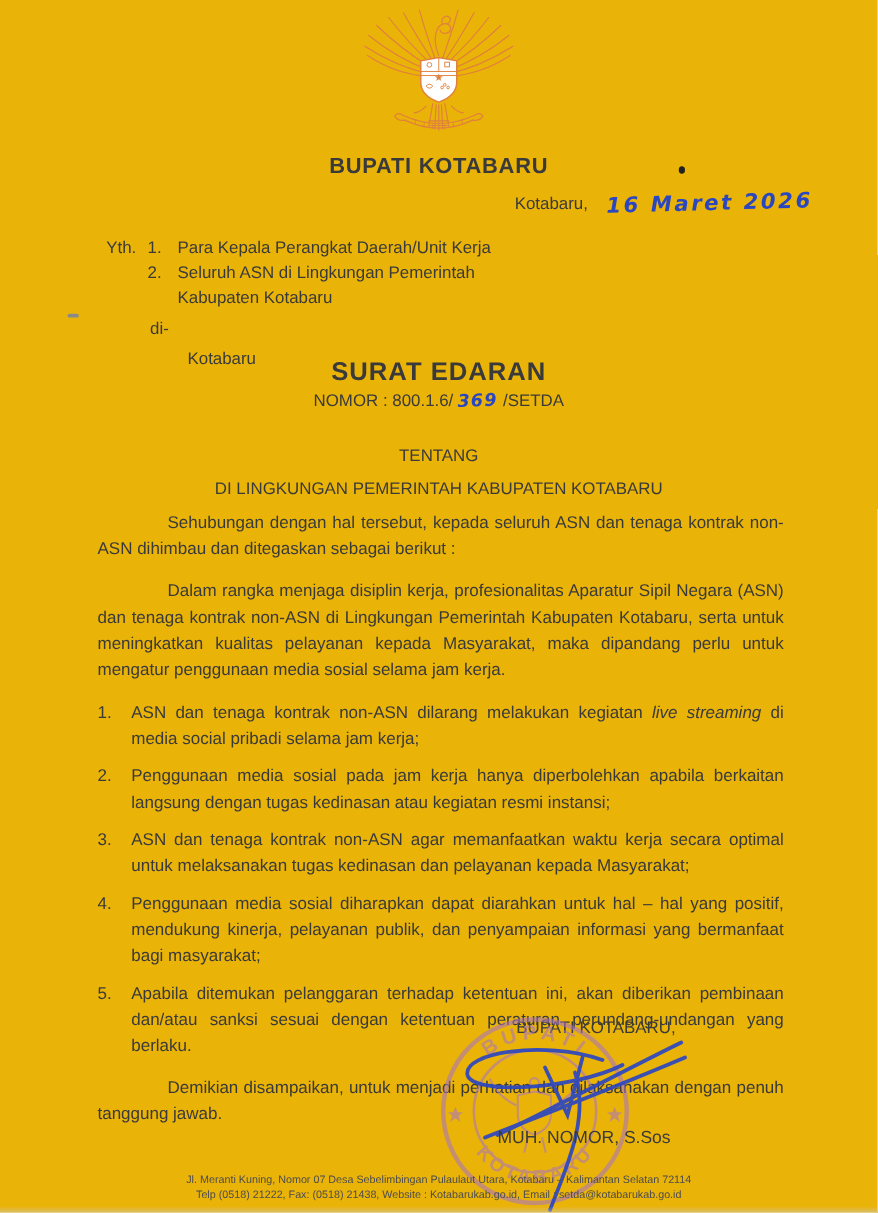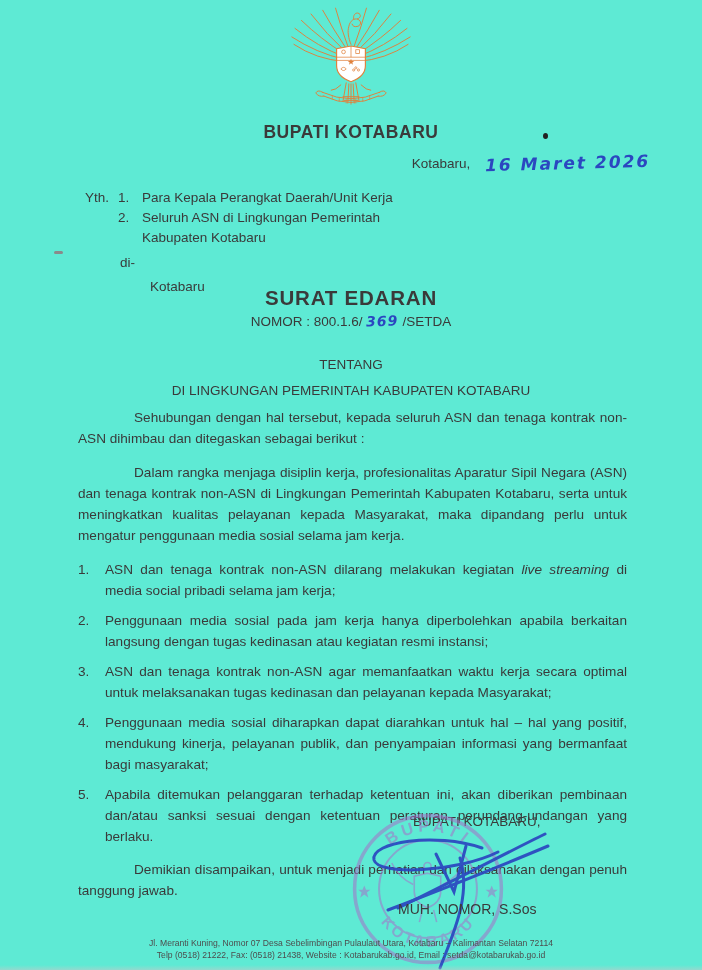--- a/index.html
+++ b/index.html
@@ -1,18 +1,18 @@
 <!DOCTYPE html>
 <html><head>
 <meta charset="utf-8">
 <style>
   html,body{margin:0;padding:0;background:#e9e9e9;}
   .page{
     position:relative;width:702px;height:970px;margin:0 auto;
-    background:#5eead4;overflow:hidden;
+    background:#eab308;overflow:hidden;
     font-family:"Liberation Sans",sans-serif;color:#333;
   }
   
   .emblem{position:absolute;top:6px;left:50%;transform:translateX(-50%);width:134px;height:112px;}
   .letterhead-title{
     position:absolute;top:122px;left:0;width:100%;text-align:center;
     font-size:17.5px;font-weight:bold;letter-spacing:.6px;color:#3a3a3a;
   }
   .ink-dot{position:absolute;top:133px;left:543px;width:5px;height:6px;background:#222;border-radius:50%;}
   .edge-mark{position:absolute;top:251px;left:54px;width:9px;height:3px;background:#8a8a8a;border-radius:2px;}

